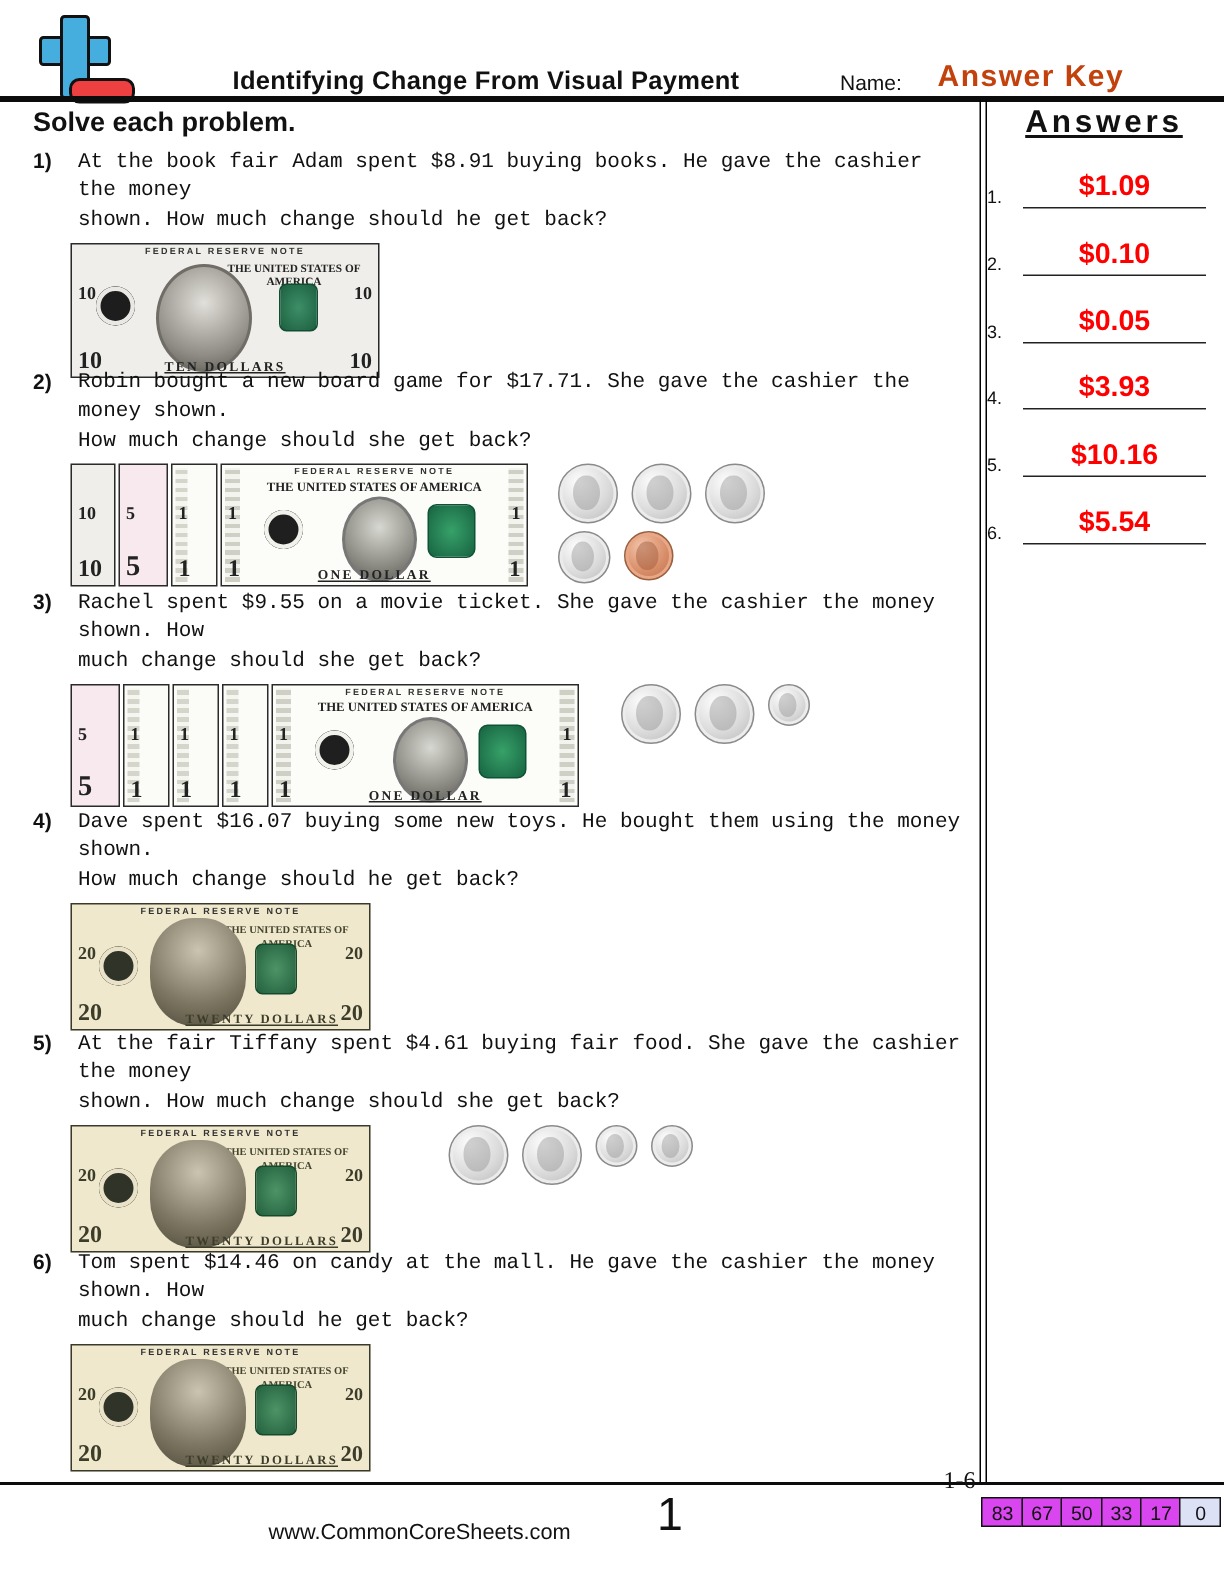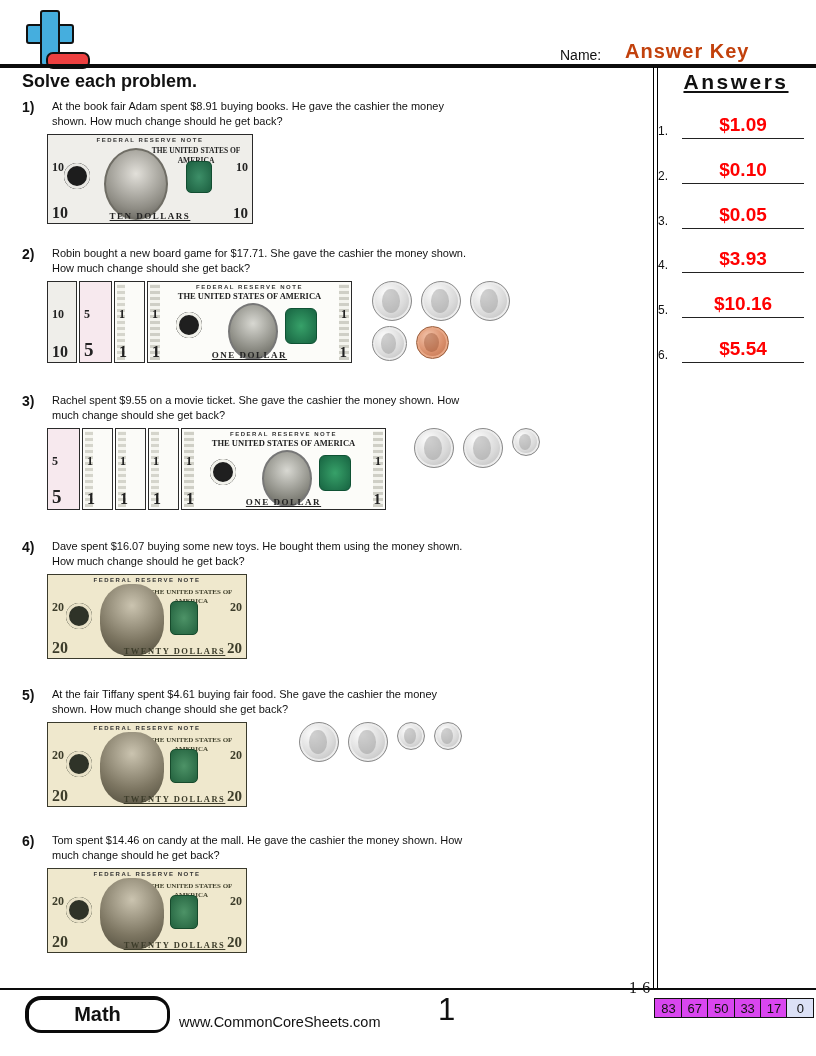--- a/index.html
+++ b/index.html
@@ -19,21 +19,21 @@
   
   .separator{position:absolute;left:653px;top:67px;height:921px;width:2.5px;
              border-left:1.6px solid #000;border-right:1.6px solid #000;}
   .instructions{position:absolute;left:22px;top:71px;font-size:18px;font-weight:bold;}
 
   
   .problem{position:absolute;left:22px;width:628px;}
   .p1{top:99px}.p2{top:246px}.p3{top:393px}.p4{top:539px}.p5{top:687px}.p6{top:833px}
   .problem-header{display:flex;}
   .pnum{width:30px;flex:0 0 30px;font-weight:bold;font-size:14px;}
-  .ptext{font-size:11px;line-height:1.38;white-space:pre-line;width:595px;}
+  .ptext{font-size:14px;line-height:1.38;white-space:pre-line;width:595px;font-family:Liberation Mono, monospace;}
   .money{margin-top:5px;margin-left:25px;display:flex;align-items:flex-start;}
   .bills-row{display:flex;align-items:stretch;gap:2px;}
   .coins-col{margin-left:20px;display:flex;flex-direction:column;gap:5px;}
   .p3 .coins-col{margin-left:28px;}
   .p5 .coins-col{margin-left:52px;}
   .coin-row{display:flex;gap:9px;align-items:flex-start;}
 
   
   .bill{position:relative;border:1.5px solid #2a2a2a;box-sizing:border-box;overflow:hidden;background:#fbfbf8;}
   .bill.full{width:205px;height:82px;}
@@ -128,20 +128,21 @@
 </head>
 <body>
 
 <div class="page">
 
   <div class="logo">
     <div class="h"></div>
     <div class="v"></div>
     <div class="minus"></div>
   </div>
+  <div class="hdr-title">Identifying Change From Visual Payment</div>
   <div class="hdr-name">Name:</div>
   <div class="hdr-key">Answer Key</div>
   <div class="header-rule"></div>
   <div class="separator"></div>
 
   <div class="instructions">Solve each problem.</div>
 
   <div class="problem p1">
     <div class="problem-header">
       <span class="pnum">1)</span>
@@ -361,23 +362,20 @@
   <div class="answer-row a5">
     <span class="answer-num">5.</span>
     <span class="answer-value">$10.16</span>
   </div>
   <div class="answer-row a6">
     <span class="answer-num">6.</span>
     <span class="answer-value">$5.54</span>
   </div>
 
   <div class="footer-rule"></div>
-  <div class="math-badge">
-    <div class="inner">Math</div>
-  </div>
   <div class="website">www.CommonCoreSheets.com</div>
   <div class="page-number">1</div>
   <div class="range-label">1-6</div>
   <div class="score-boxes">
     <span class="score-box">83</span>
     <span class="score-box">67</span>
     <span class="score-box">50</span>
     <span class="score-box">33</span>
     <span class="score-box">17</span>
     <span class="score-box last">0</span>

